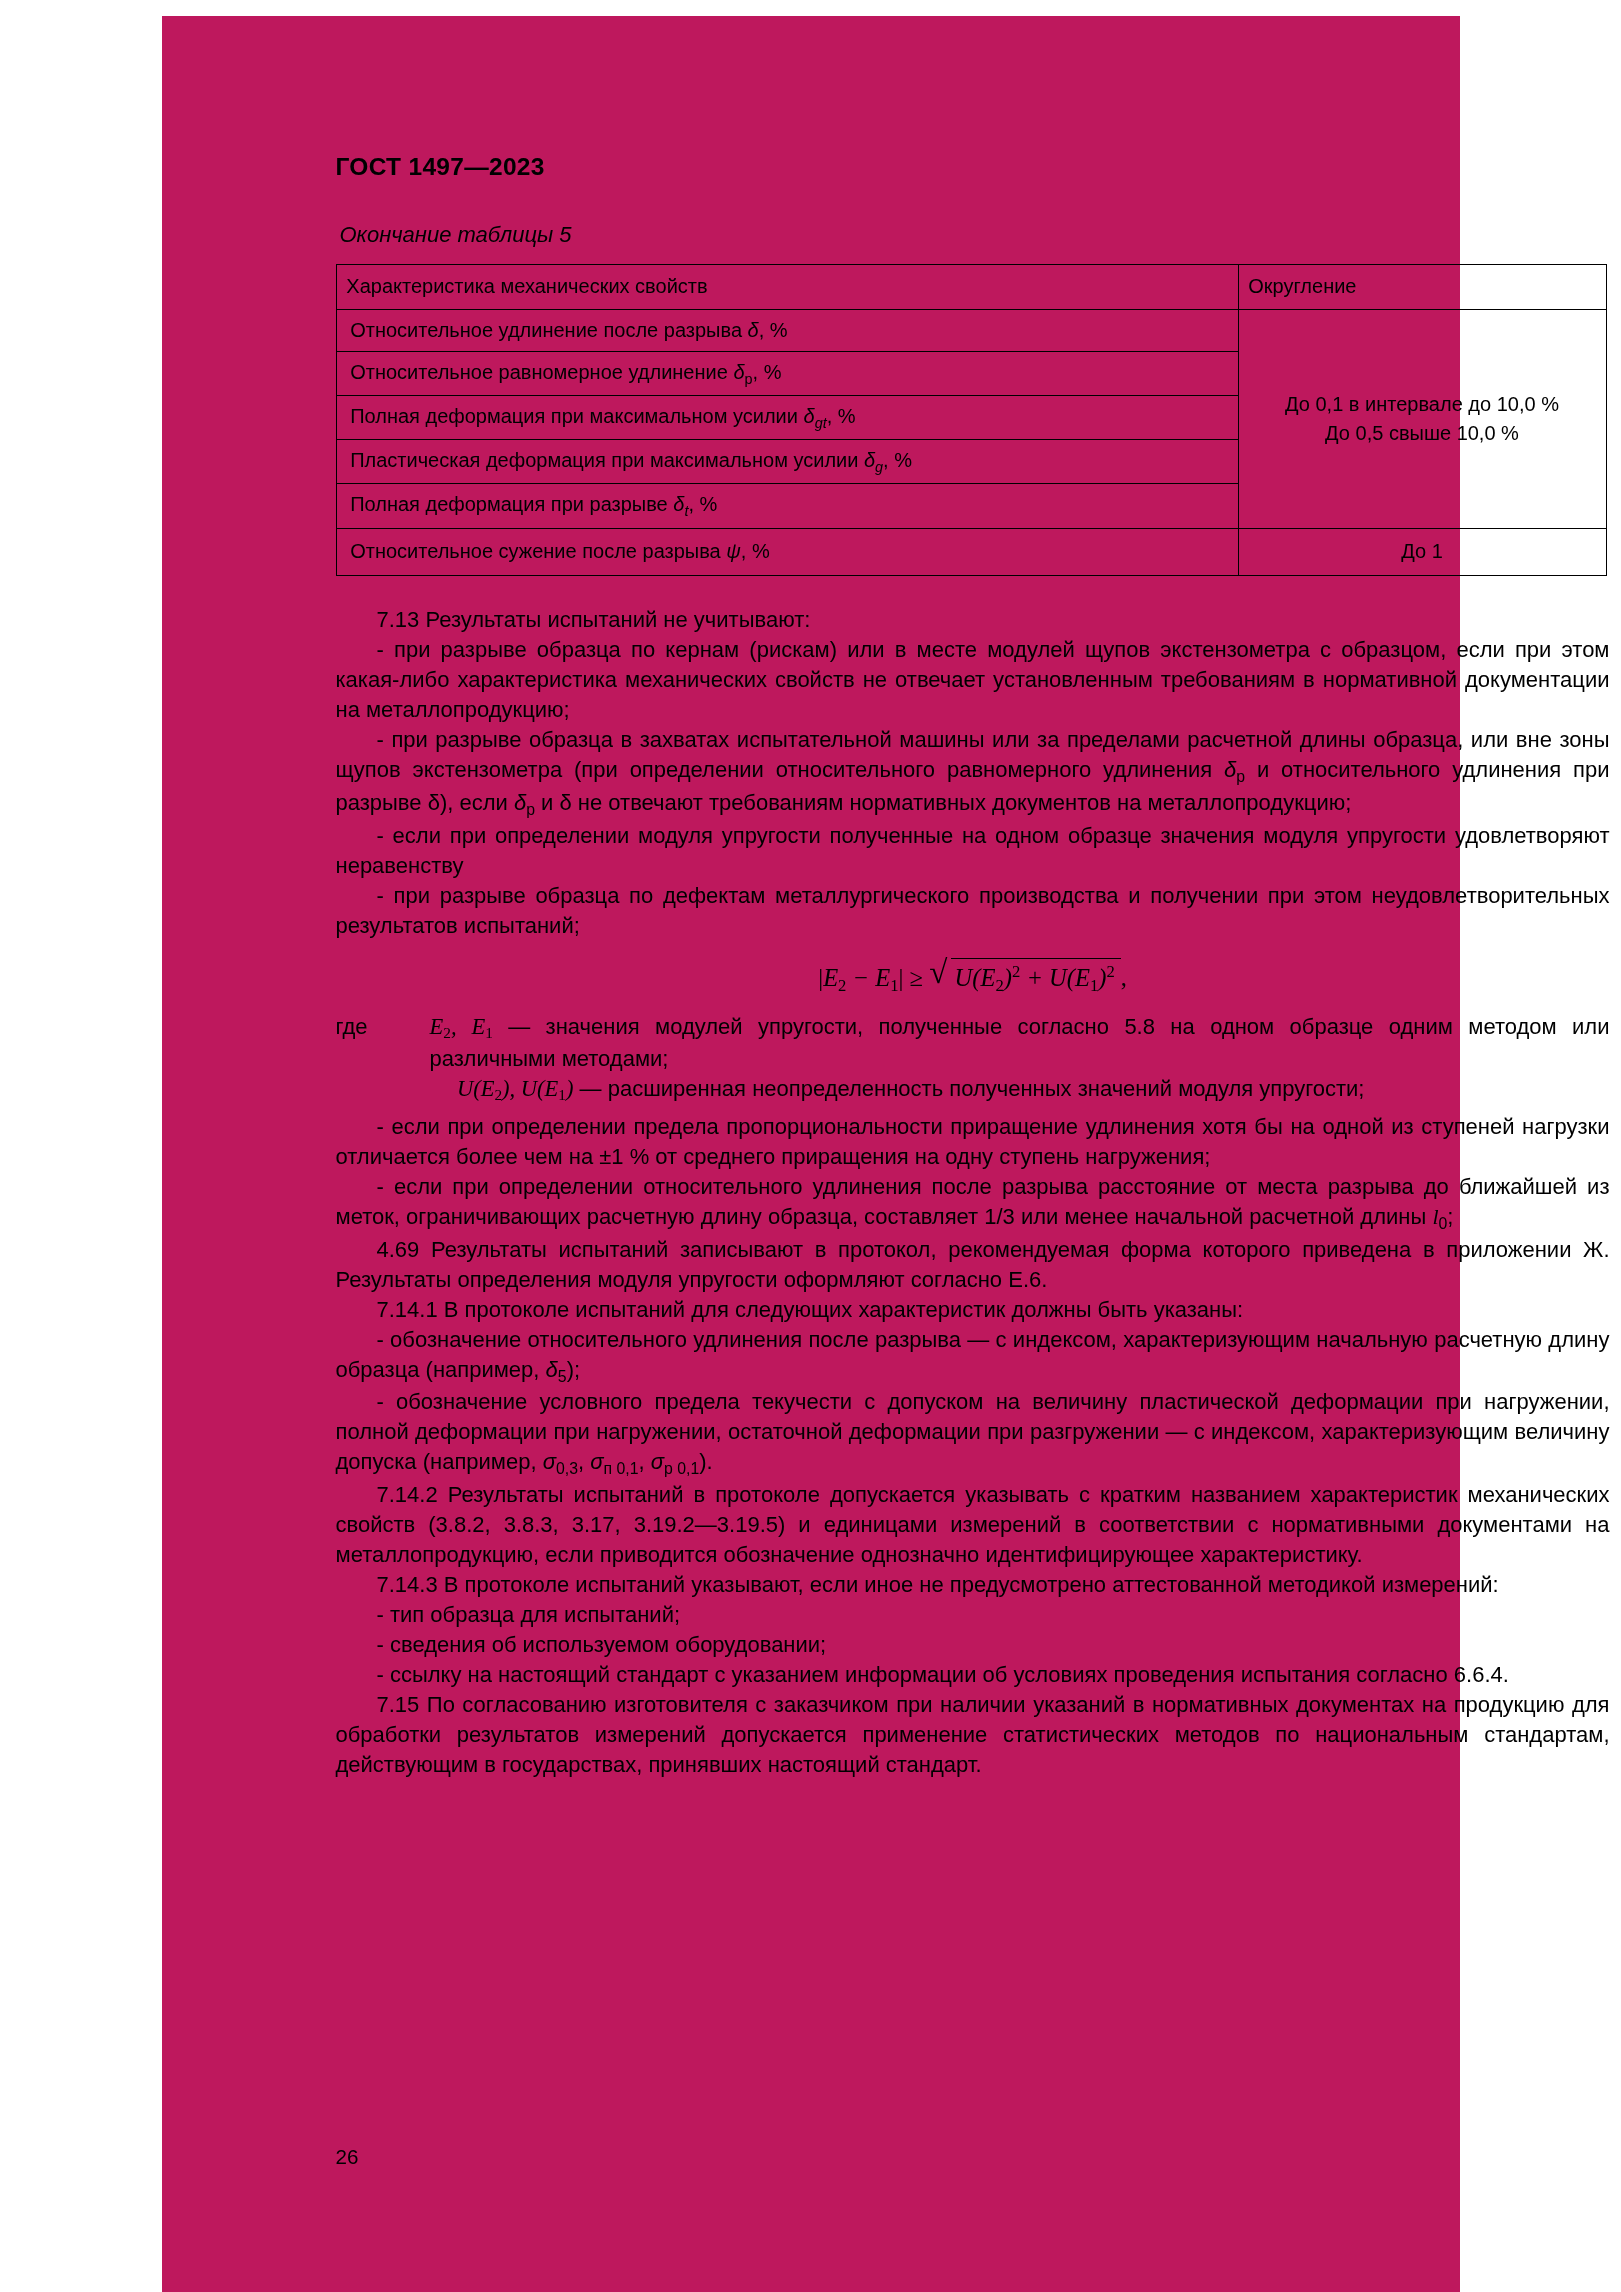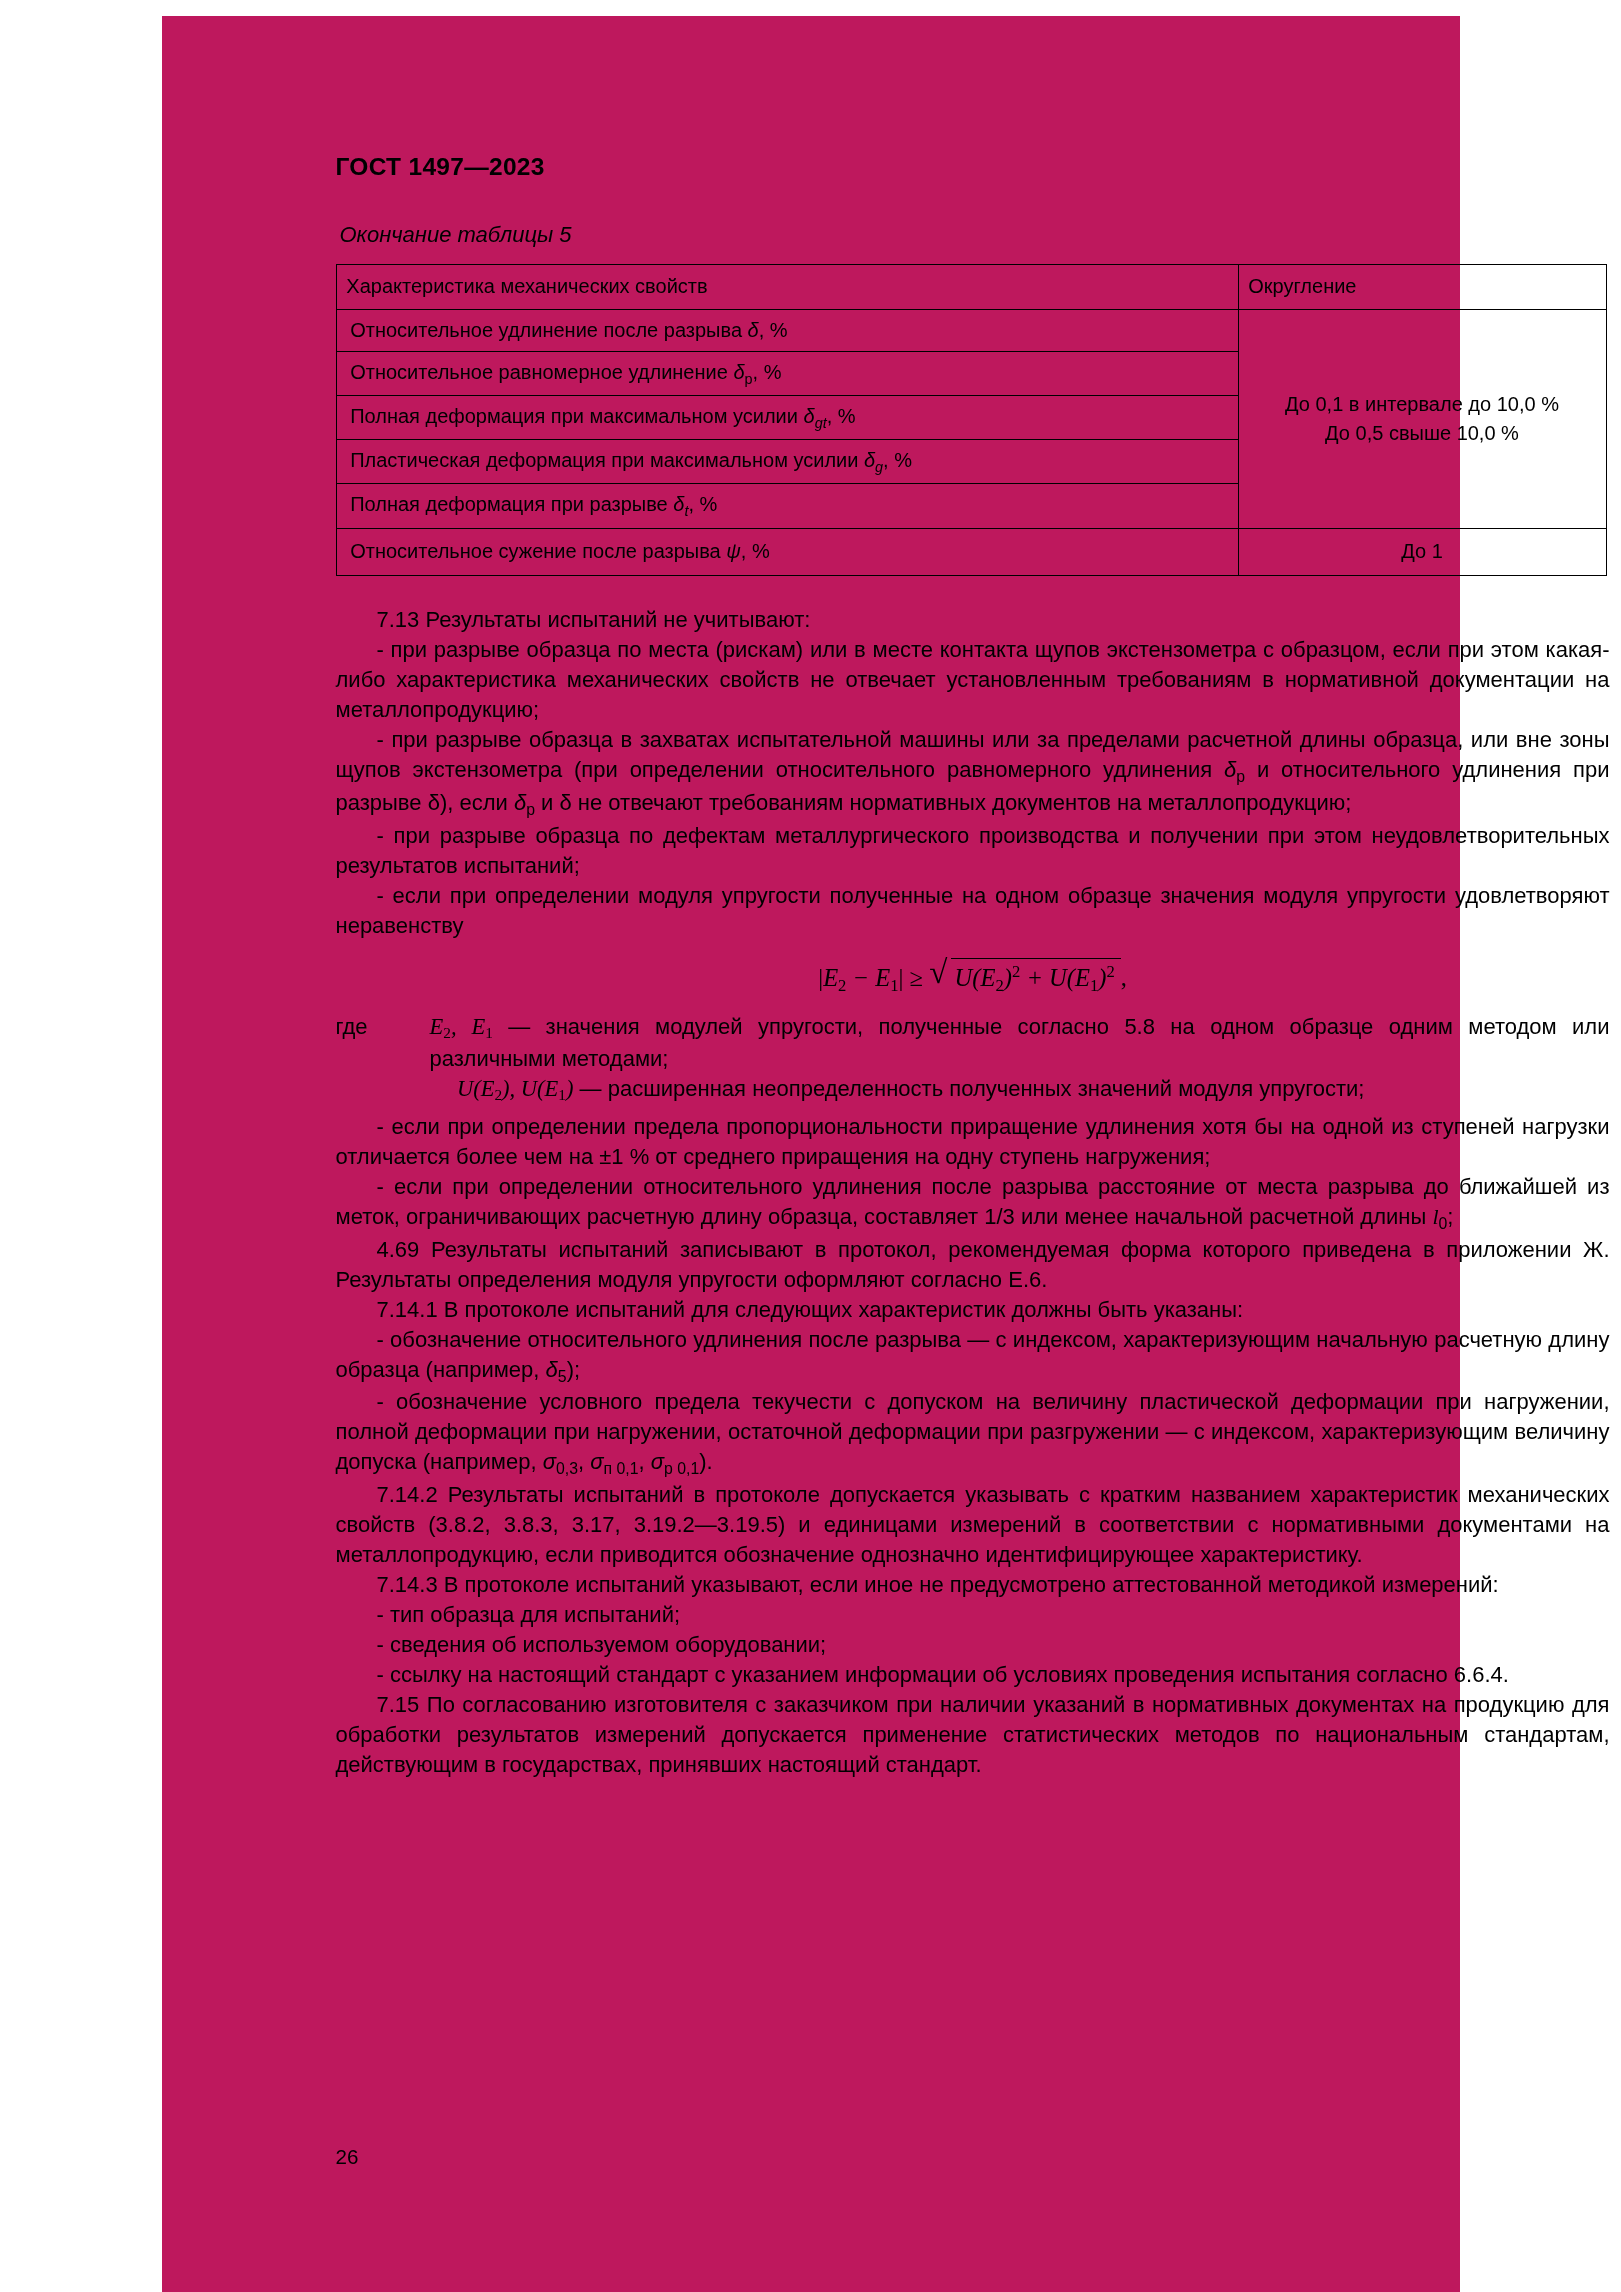--- a/index.html
+++ b/index.html
@@ -182,27 +182,27 @@
           <td class="cell-left"><span>Относительное сужение после разрыва </span><span class="nowrap"><span class="ital">ψ</span><span>, %</span></span></td>
           <td class="cell-center">До 1</td>
         </tr>
       </tbody>
     </table>
 
     <div class="body-text">
 
       <p>7.13 Результаты испытаний не учитывают:</p>
 
-      <p>- при разрыве образца по места (рискам) или в месте контакта щупов экстензометра с образцом, если при этом какая-либо характеристика механических свойств не отвечает установленным требованиям в нормативной документации на металлопродукцию;</p>
+      <p>- при разрыве образца по кернам (рискам) или в месте модулей щупов экстензометра с образцом, если при этом какая-либо характеристика механических свойств не отвечает установленным требованиям в нормативной документации на металлопродукцию;</p>
 
       <p><span>- при разрыве образца в захватах испытательной машины или за пределами расчетной длины образца, или вне зоны щупов экстензометра (при определении относительного равномерного удлинения </span><span class="nowrap"><span class="ital">δ</span><span class="sub">р</span></span><span> и относительного удлинения при разрыве δ), если </span><span class="nowrap"><span class="ital">δ</span><span class="sub">р</span></span><span> и δ не отвечают требованиям нормативных документов на металлопродукцию;</span></p>
 
+      <p>- если при определении модуля упругости полученные на одном образце значения модуля упругости удовлетворяют неравенству</p>
+
       <p>- при разрыве образца по дефектам металлургического производства и получении при этом неудовлетворительных результатов испытаний;</p>
-
-      <p>- если при определении модуля упругости полученные на одном образце значения модуля упругости удовлетворяют неравенству</p>
 
       <div class="formula-block">
         <span class="formula"><span class="bars">|</span><span class="ital">E</span><span class="sub-i">2</span> − <span class="ital">E</span><span class="sub-i">1</span><span class="bars">|</span> ≥ <span class="sqrt-wrap"><span class="sqrt-sign">√</span><span class="sqrt-body"><span class="ital">U</span>(<span class="ital">E</span><span class="sub-i">2</span>)<span class="sup">2</span> + <span class="ital">U</span>(<span class="ital">E</span><span class="sub-i">1</span>)<span class="sup">2</span></span></span><span style="font-style:normal">,</span></span>
       </div>
 
       <div class="where-row">
         <div class="where-label">где</div>
         <div class="where-defs">
           <p class="def"><span class="def-term"><span class="ital">E</span><span class="sub-i">2</span>, <span class="ital">E</span><span class="sub-i">1</span></span> <span>— значения модулей упругости, полученные согласно 5.8 на одном образце одним методом или различными методами;</span></p>
         </div>

